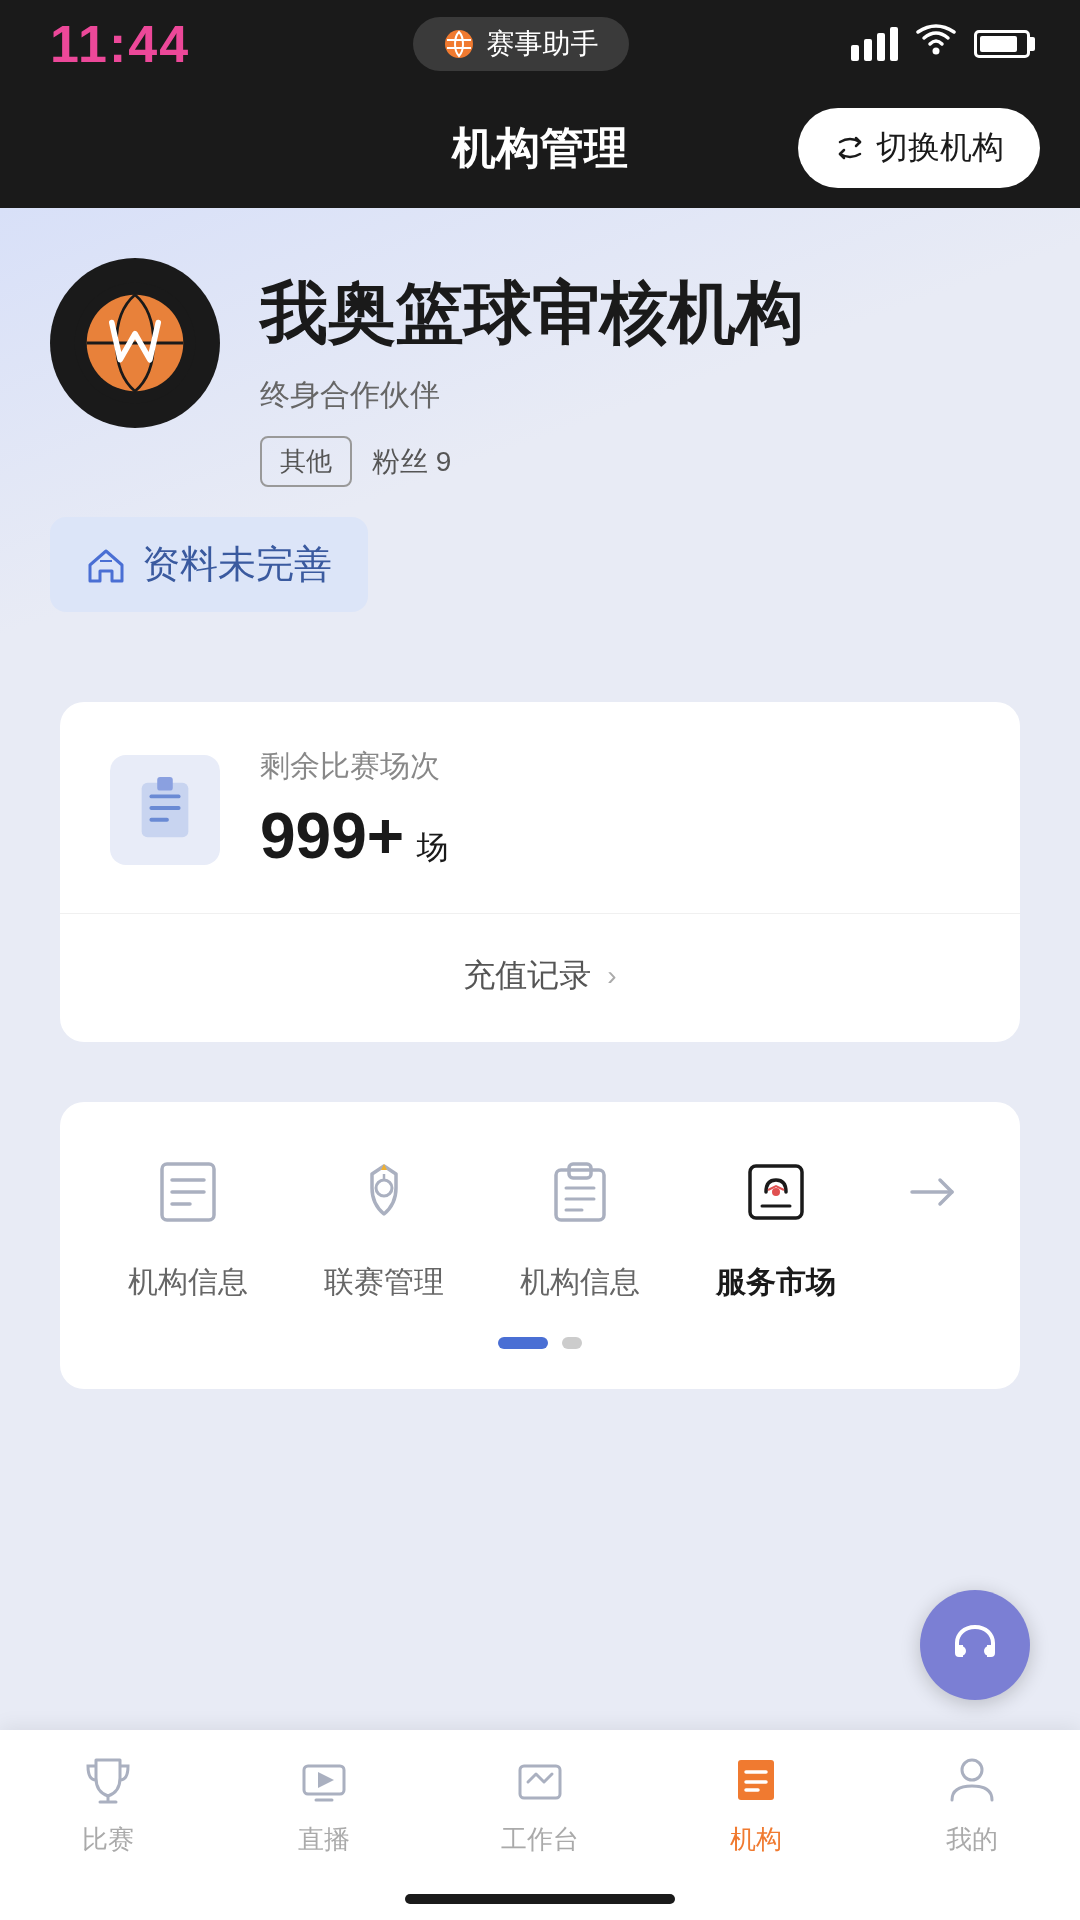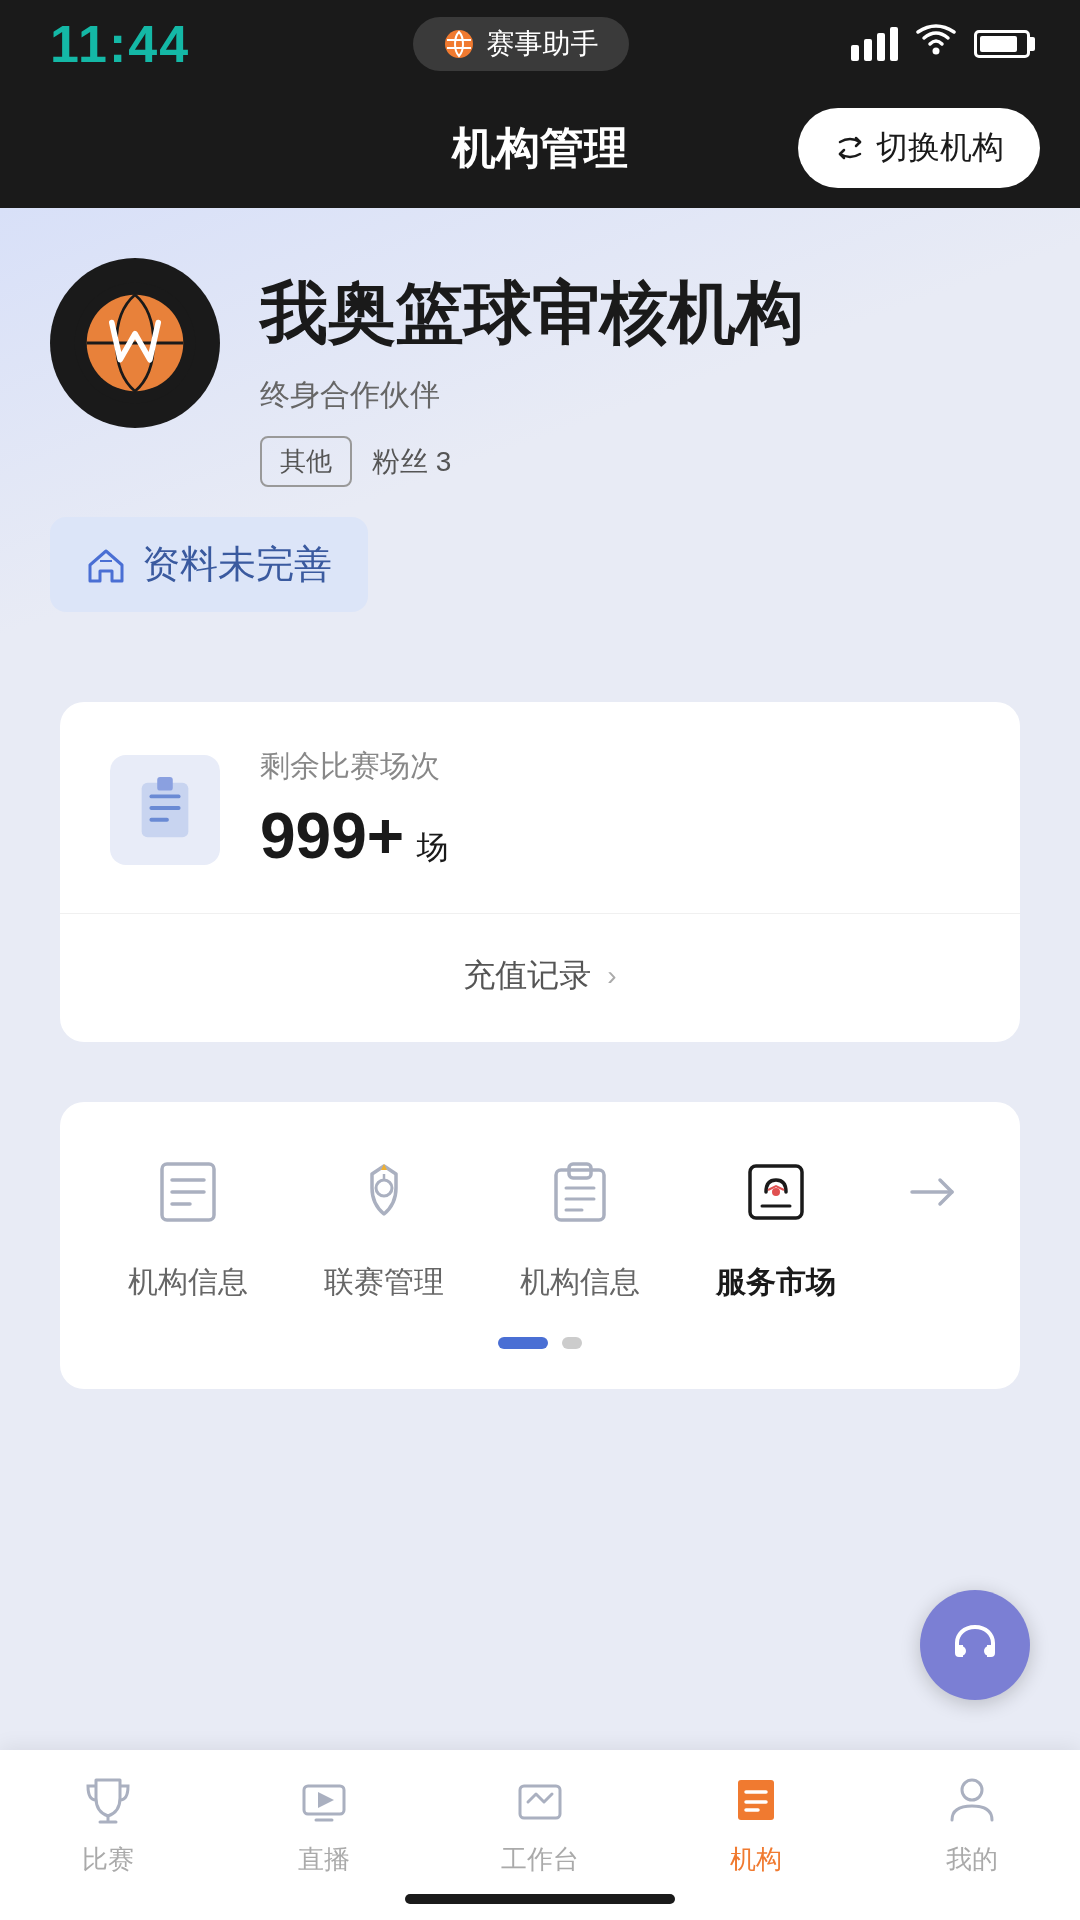--- a/index.html
+++ b/index.html
@@ -17,21 +17,21 @@
     .status-bar {
       background: #1a1a1a;
       height: 88px;
       display: flex;
       align-items: center;
       justify-content: space-between;
       padding: 0 50px;
     }
 
     .status-time {
-      color: #14b8a6;
+      color: #ec4899;
       font-size: 52px;
       font-weight: 700;
       letter-spacing: 2px;
       text-align: right;
     }
 
     .status-app-label {
       background: #3a3a3a;
       border-radius: 30px;
       padding: 8px 30px;
@@ -385,21 +385,21 @@
       box-shadow: 0 4px 20px rgba(0,0,0,0.2);
       cursor: pointer;
     }
 
     
     .bottom-nav {
       position: fixed;
       bottom: 0;
       width: 1080px;
       background: white;
-      height: 170px;
+      height: 190px;
       display: flex;
       align-items: flex-start;
       justify-content: space-around;
       padding-top: 20px;
       box-shadow: 0 -2px 20px rgba(0,0,0,0.08);
     }
 
     .nav-item {
       display: flex;
       flex-direction: column;
@@ -500,21 +500,21 @@
         <line x1="18" y1="70" x2="122" y2="70" stroke="#1a1a1a" stroke-width="3"></line>
 
         <path d="M45 48 L54 88 L70 60 L86 88 L95 48" stroke="white" stroke-width="6" fill="none" stroke-linecap="round" stroke-linejoin="round"></path>
       </svg>
     </div>
     <div class="profile-info">
       <div class="org-name">我奥篮球审核机构</div>
       <div class="partner-label">终身合作伙伴</div>
       <div class="tags-row">
         <span class="tag-badge">其他</span>
-        <span class="fans-label">粉丝 3</span>
+        <span class="fans-label">粉丝 9</span>
       </div>
     </div>
   </div>
   <button class="profile-complete-btn">
     <svg width="40" height="36" viewBox="0 0 40 36">
       <path d="M4 18 L20 4 L36 18 L36 34 L26 34 L26 24 L14 24 L14 34 L4 34 Z" stroke="#4a6fd4" stroke-width="3" fill="none" stroke-linejoin="round"></path>
       <path d="M14 14 L26 14" stroke="#4a6fd4" stroke-width="2"></path>
     </svg>
     <span>资料未完善</span>
   </button>

